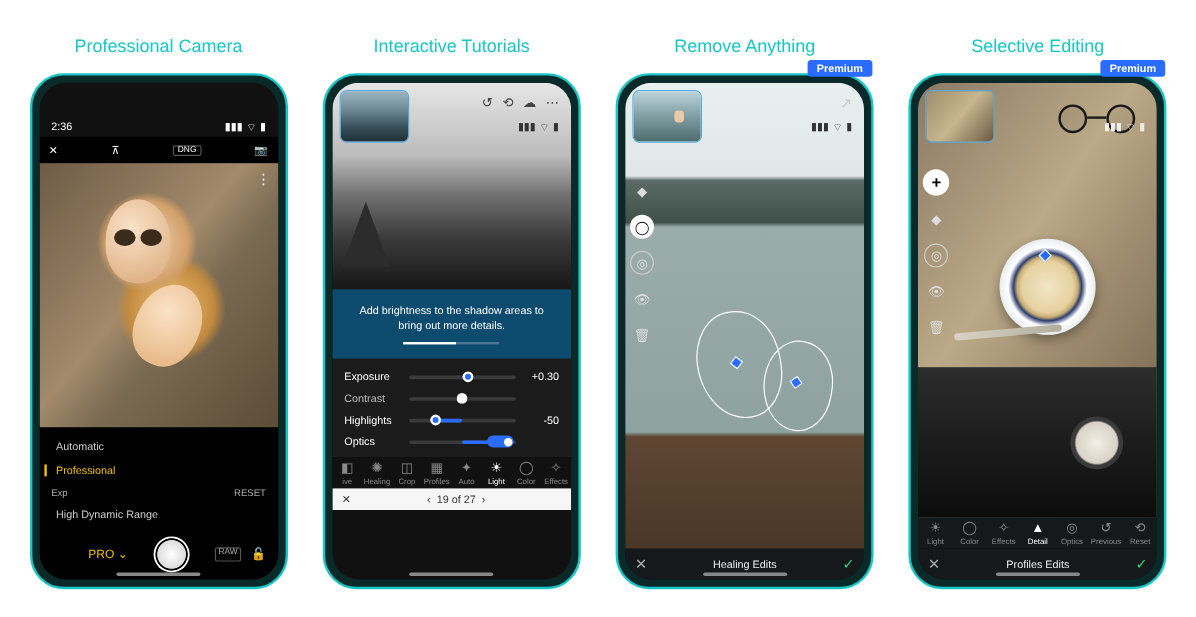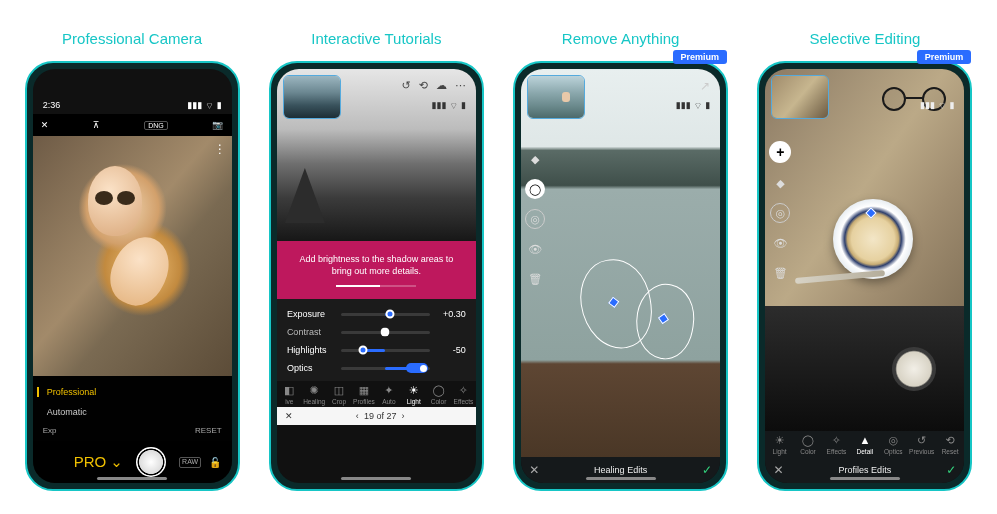--- a/index.html
+++ b/index.html
@@ -125,21 +125,21 @@
   .mode-row.selected::before {
     content:""; position:absolute; left:4px; top:5px; bottom:5px;
     width:2px; background:#f0c000;
   }
   .exp-row { display:flex; justify-content:space-between; padding:4px 10px; font-size:8px; color:#aaa; }
   .cam-bottom {
     height: 42px;
     display:flex; align-items:center; justify-content:space-between;
     padding:0 10px; background:#000; font-size:9px;
   }
-  .pro-label { color:#f0c000; font-size:15px;padding-left:31px; }
+  .pro-label { color:#f0c000; font-size:10px;padding-left:31px; }
   .shutter {
     width: 30px; height:30px; border-radius:50%;
     background: radial-gradient(circle, #fff 0%, #ddd 55%, #000 58%, #000 62%, #fff 65%);
     margin: 0 4px;
   }
   .cam-icons { display:flex; gap:8px; color:#aaa; font-size:10px; }
 
   
   .bw-img {
     height: 172px;
@@ -155,21 +155,21 @@
     position:absolute; top:6px; left:6px; width:58px; height:44px;
     border-radius:6px; border:1px solid #5ad; overflow:hidden; z-index:6;
   }
   .thumb-inner { width:100%; height:100%; }
   .tut-thumb .thumb-inner { background: linear-gradient(to bottom,#9cb6c0 0%,#6a8690 40%,#39525c 70%,#1d2e36 100%); }
   .top-icons {
     position:absolute; top:10px; right:10px; display:flex; gap:8px;
     color:#444; font-size:11px; z-index:6;
   }
   .tip-banner {
-    background:#be185d; color:#fff; font-size:9px;
+    background:#0c4a6e; color:#fff; font-size:9px;
     padding:12px 16px; text-align:center; line-height:1.35;
   }
   .tip-banner .prog {
     margin-top:8px; height:2px; background:rgba(255,255,255,0.25);
     position:relative; width:80px; margin-left:auto; margin-right:auto;
   }
   .tip-banner .prog::after {
     content:""; position:absolute; left:0; top:0; height:100%; width:55%;
     background:#fff;
   }
@@ -311,26 +311,27 @@
       <div class="cam-viewfinder">
         <div class="face f1"></div>
         <div class="glasses">
             <span></span>
             <span></span>
           </div>
         <div class="face f2"></div>
         <span class="menu-dots">⋮</span>
       </div>
       <div class="mode-panel">
+        <div class="mode-row">Automatic</div>
         <div class="mode-row selected">Professional</div>
-        <div class="mode-row">Automatic</div>
         <div class="exp-row">
           <span>Exp</span>
           <span>RESET</span>
         </div>
+        <div class="mode-row">High Dynamic Range</div>
       </div>
       <div class="cam-bottom">
         <span class="pro-label">
           <span>PRO</span> <span>⌄</span>
         </span>
         <div class="shutter"></div>
         <div class="cam-icons">
           <span style="font-size:7px;border:1px solid #555;padding:0 2px;border-radius:2px;">RAW</span>
           <span>🔓</span>
         </div>

